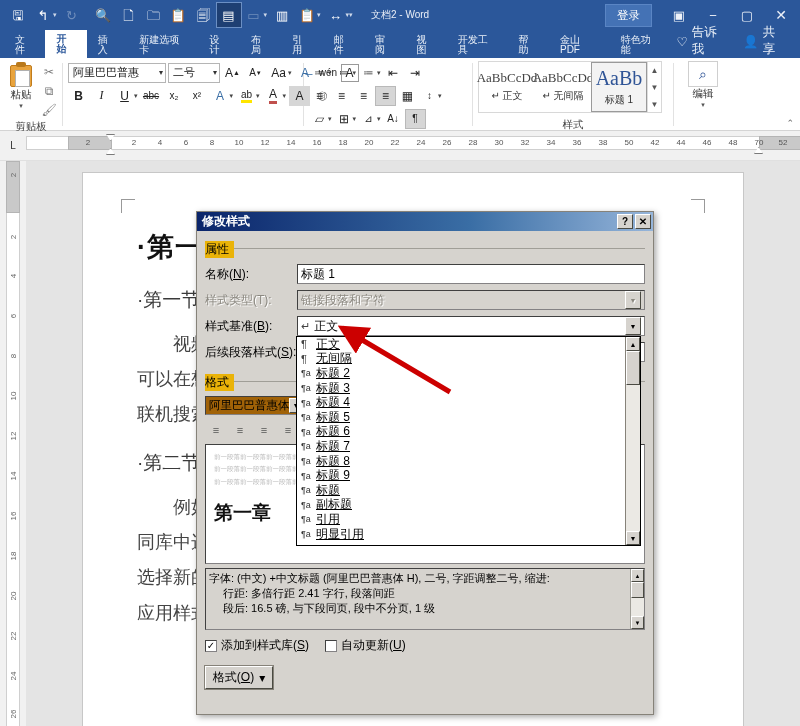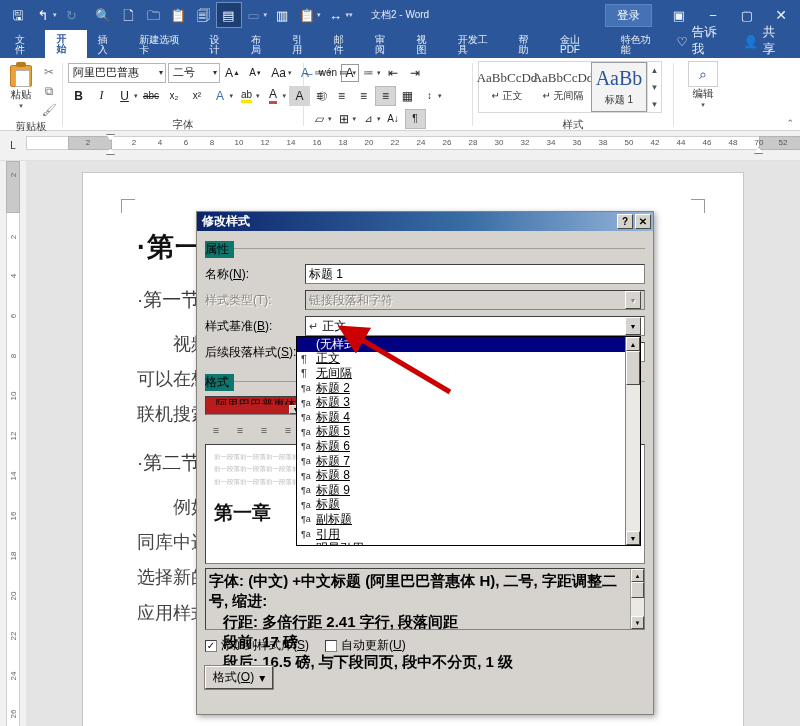--- a/index.html
+++ b/index.html
@@ -176,23 +176,23 @@
   }
   .dlg-tbtns { margin-left:auto; display:flex; gap:2px; }
   .dlg-tb {
     width:16px; height:15px; background:#d6d3ce; border:1px solid #fff;
     border-right-color:#4a4a42; border-bottom-color:#4a4a42;
     color:#000; font-size:10px; font-weight:bold; display:flex; align-items:center; justify-content:center;
   }
   .dlg-body { position:relative; padding:6px 8px; }
   .fieldset { position:relative; margin-top:4px; }
   .fs-line { position:absolute; left:0; right:0; top:7px; height:1px; background:#fff; border-top:1px solid #a09e97; }
-  .fs-head { position:relative; display:inline-block; padding-right:5px; background:#0f766e; z-index:2; }
-
-  .row { display:flex; align-items:center; margin-top:6px;gap:8px; }
+  .fs-head { position:relative; display:inline-block; padding-right:5px; background:#eab308; z-index:2; }
+
+  .row { display:flex; align-items:center; margin-top:6px; }
   .lbl { width:92px; font-size:12px; color:#000; }
   .lbl.dis { color:#8b8880; text-shadow:1px 1px 0 #fff; }
   .inp {
     flex:1; height:20px; background:#fff; border:1px solid #868279;
     border-right-color:#fff; border-bottom-color:#fff;
     box-shadow:inset 1px 1px 0 #000c, inset 1px 1px 0 #555;
     display:flex; align-items:center; padding:0 3px; font-size:12px;
   }
   .inp.sunken { box-shadow:none; border:1px solid #848284; border-top-color:#404040; border-left-color:#404040; }
   .inp.dis { background:#d6d3ce; color:#8b8880; text-shadow:1px 1px 0 #fff; }
@@ -230,22 +230,22 @@
   }
   .sc-trough { flex:1; background:#ebe9e4; position:relative; }
   .sc-thumb {
     position:absolute; left:0; right:0; top:0; height:34px; background:#d6d3ce;
     border:1px solid #fff; border-right-color:#4a4a42; border-bottom-color:#4a4a42;
   }
 
   
   .fmt-row { display:flex; align-items:center; gap:3px; margin-top:5px; }
   .fbox {
-    background:#b91c1c; border:1px solid #848284; border-top-color:#404040; border-left-color:#404040;
-    height:19px; display:flex; align-items:center; padding:0 1px 0 3px; font-size:11.5px;flex-direction:column;
+    background:#a16207; border:1px solid #848284; border-top-color:#404040; border-left-color:#404040;
+    height:19px; display:flex; align-items:center; padding:0 1px 0 3px; font-size:11.5px;
   }
   .fbox .fa {
     width:14px; height:15px; background:#d6d3ce; border:1px solid #fff;
     border-right-color:#4a4a42; border-bottom-color:#4a4a42;
     display:flex; align-items:center; justify-content:center; font-size:7px; margin-left:auto;
   }
   .align-row { display:flex; align-items:center; gap:2px; margin-top:5px; }
   .abtn { width:22px; height:19px; display:flex; align-items:center; justify-content:center; font-size:11px; color:#555; }
 
   .preview {
@@ -254,21 +254,21 @@
     position:relative; overflow:hidden; padding:6px 8px;
   }
   .pv-grey { font-size:6.5px; color:#b9b9b9; line-height:1.9; white-space:nowrap; }
   .pv-title { font-size:19px; font-weight:bold; color:#111; margin-top:12px; }
 
   .descbox {
     margin-top:4px; height:62px; background:#d6d3ce;
     border:1px solid #848284; border-top-color:#404040; border-left-color:#404040;
     display:flex;
   }
-  .desc-text { flex:1; font-size:15px; line-height:1.35; padding:2px 3px; color:#000;font-weight:bold; }
+  .desc-text { flex:1; font-size:11px; line-height:1.35; padding:2px 3px; color:#000; }
   .desc-text .ind { padding-left:14px; display:block; }
   .desc-scroll { width:14px; background:#d6d3ce; border-left:1px solid #a09e97; display:flex; flex-direction:column; }
   .dsc-btn {
     height:13px; background:#d6d3ce; border:1px solid #fff;
     border-right-color:#4a4a42; border-bottom-color:#4a4a42;
     display:flex; align-items:center; justify-content:center; font-size:6px;
   }
   .dsc-trough { flex:1; background:#ebe9e4; position:relative; }
   .dsc-thumb { position:absolute; left:0; right:0; top:0; height:16px; background:#d6d3ce; border:1px solid #fff; border-right-color:#4a4a42; border-bottom-color:#4a4a42; }
 
@@ -428,21 +428,20 @@
           </div>
           <span class="mini-car">▾</span>
           <div class="ibtn">
             <span style="border-bottom:3px solid #c0504d">A</span>
           </div>
           <span class="mini-car">▾</span>
           <div class="ibtn" style="background:#d6d6d6">A</div>
           <div class="ibtn sm">㊐</div>
         </div>
       </div>
-      <div class="grp-lbl">字体</div>
     </div>
     <div class="grp-div"></div>
 
     <div class="grp parag">
       <div class="grp-body" style="flex-direction:column;">
         <div class="prow">
           <div class="ibtn sm">≔</div>
           <span class="mini-car">▾</span>
           <div class="ibtn sm">≔</div>
           <span class="mini-car">▾</span>
@@ -680,21 +679,20 @@
           <div class="pv-grey">前一段落前一段落前一段落前一段落前一段落前一段落前一段落</div>
           <div class="pv-grey">前一段落前一段落前一段落前一段落前一段落前一段落前一段落</div>
           <div class="pv-grey">前一段落前一段落前一段落前一段落前一段落前一段落前一段落</div>
           <div class="pv-title">第一章</div>
         </div>
 
         <div class="descbox">
           <div class="desc-text">
             <span>字体: (中文) +中文标题 (阿里巴巴普惠体 H), 二号, 字距调整二号, 缩进:</span>
             <span class="ind">行距: 多倍行距 2.41 字行, 段落间距</span>
-            <span class="ind">段前: 17 磅</span>
             <span class="ind">段后: 16.5 磅, 与下段同页, 段中不分页, 1 级</span>
           </div>
           <div class="desc-scroll">
             <div class="dsc-btn">▲</div>
             <div class="dsc-trough">
               <div class="dsc-thumb"></div>
             </div>
             <div class="dsc-btn">▼</div>
           </div>
         </div>
@@ -714,24 +712,20 @@
         <div class="btn-row">
           <div class="btn fmt">
             <span>格式(<u>O</u>)</span>
             <span>▾</span>
           </div>
         </div>
       </div>
 
       <div class="ddlist">
         <div class="dd-items">
-          <div class="dd-item sel">
-            <span class="dd-ico"></span>
-            <span class="dd-name">(无样式)</span>
-          </div>
           <div class="dd-item">
             <span class="dd-ico para">¶</span>
             <span class="dd-name">正文</span>
           </div>
           <div class="dd-item">
             <span class="dd-ico para">¶</span>
             <span class="dd-name">无间隔</span>
           </div>
           <div class="dd-item">
             <span class="dd-ico">¶a</span>

